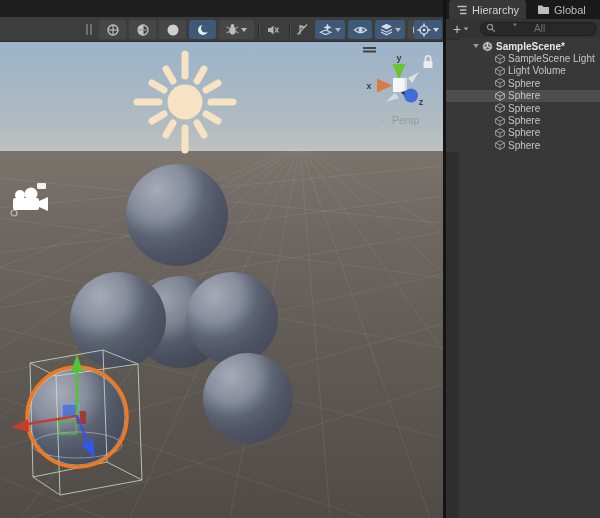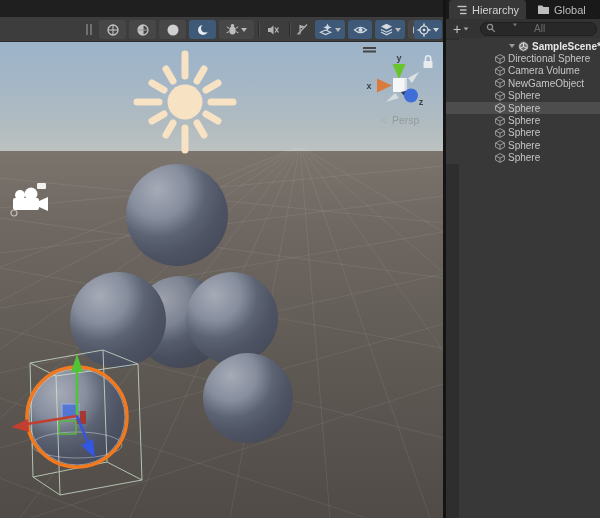--- a/index.html
+++ b/index.html
@@ -48,21 +48,21 @@
     border:1px solid #1f1f1f; border-radius:8px; display:flex; align-items:flex-start; padding:0 5px; gap:16px; }
   #search-input { flex:1; min-width:0; background:transparent; border:none; outline:none;
     font-size:10px; color:#9a9a9a; font-family:"Liberation Sans",sans-serif; }
   #search-input::placeholder { color:#6f6f6f; }
 
   #gutter { position:absolute; left:0; top:38px; width:13px; bottom:0; background:#2e2e2e; }
   #tree { position:absolute; left:0; top:40px; width:154px; }
   .row { position:relative; height:12.4px; display:flex; align-items:center;
     font-size:10px; color:#c6c6c6; background:#383838; }
   .row.selected { background:#4d4d4d; }
-  .row.scene-row { font-weight:bold; color:#e6e6e6;padding-left:36px; }
+  .row.scene-row { font-weight:bold; color:#e6e6e6; }
   .tri { width:0; height:0; border-left:3.5px solid transparent; border-right:3.5px solid transparent;
     border-top:4.5px solid #999; margin-left:27px; margin-right:3px; }
   .row .obj-icon { margin-left:49px; margin-right:3px; display:flex; }
   .row.scene-row .obj-icon { margin-left:0; }
 </style>
 </head>
 <body>
 <div id="app">
 
   <div id="top-strip"></div>
@@ -337,41 +337,31 @@
       </div>
 
       <div class="row">
         <span class="obj-icon">
             <svg width="10" height="10" viewBox="0 0 10 10" fill="none" stroke="#a5a5a5" stroke-width="0.9">
               <polygon points="5,0.6 9.4,2.9 5,5.2 0.6,2.9"></polygon>
               <polyline points="0.6,2.9 0.6,7.1 5,9.4 9.4,7.1 9.4,2.9"></polyline>
               <line x1="5" y1="5.2" x2="5" y2="9.4"></line>
             </svg>
           </span>
-        <span>Directional Sphere</span>
-      </div>
-      <div class="row">
-        <span class="obj-icon">
-            <svg width="10" height="10" viewBox="0 0 10 10" fill="none" stroke="#a5a5a5" stroke-width="0.9">
-              <polygon points="5,0.6 9.4,2.9 5,5.2 0.6,2.9"></polygon>
-              <polyline points="0.6,2.9 0.6,7.1 5,9.4 9.4,7.1 9.4,2.9"></polyline>
-              <line x1="5" y1="5.2" x2="5" y2="9.4"></line>
-            </svg>
-          </span>
-        <span>Camera Volume</span>
-      </div>
-      <div class="row">
-        <span class="obj-icon">
-            <svg width="10" height="10" viewBox="0 0 10 10" fill="none" stroke="#a5a5a5" stroke-width="0.9">
-              <polygon points="5,0.6 9.4,2.9 5,5.2 0.6,2.9"></polygon>
-              <polyline points="0.6,2.9 0.6,7.1 5,9.4 9.4,7.1 9.4,2.9"></polyline>
-              <line x1="5" y1="5.2" x2="5" y2="9.4"></line>
-            </svg>
-          </span>
-        <span>NewGameObject</span>
+        <span>SampleScene Light</span>
+      </div>
+      <div class="row">
+        <span class="obj-icon">
+            <svg width="10" height="10" viewBox="0 0 10 10" fill="none" stroke="#a5a5a5" stroke-width="0.9">
+              <polygon points="5,0.6 9.4,2.9 5,5.2 0.6,2.9"></polygon>
+              <polyline points="0.6,2.9 0.6,7.1 5,9.4 9.4,7.1 9.4,2.9"></polyline>
+              <line x1="5" y1="5.2" x2="5" y2="9.4"></line>
+            </svg>
+          </span>
+        <span>Light Volume</span>
       </div>
       <div class="row">
         <span class="obj-icon">
             <svg width="10" height="10" viewBox="0 0 10 10" fill="none" stroke="#a5a5a5" stroke-width="0.9">
               <polygon points="5,0.6 9.4,2.9 5,5.2 0.6,2.9"></polygon>
               <polyline points="0.6,2.9 0.6,7.1 5,9.4 9.4,7.1 9.4,2.9"></polyline>
               <line x1="5" y1="5.2" x2="5" y2="9.4"></line>
             </svg>
           </span>
         <span>Sphere</span>

